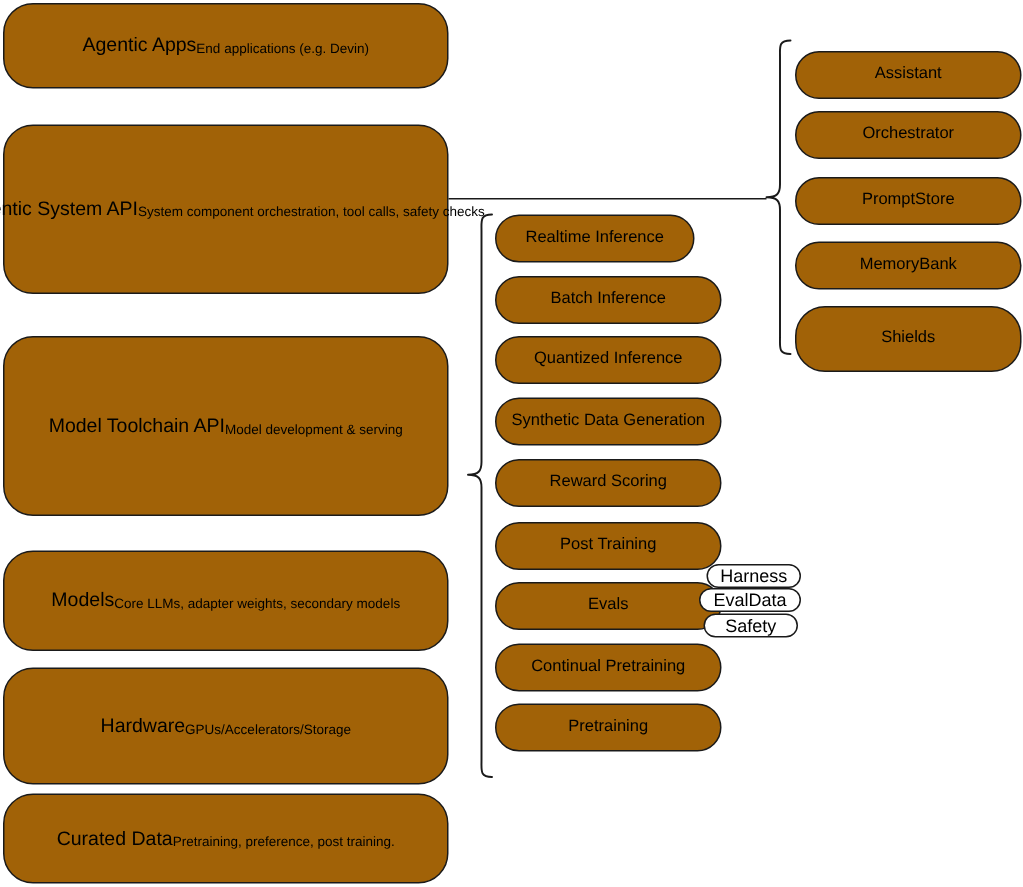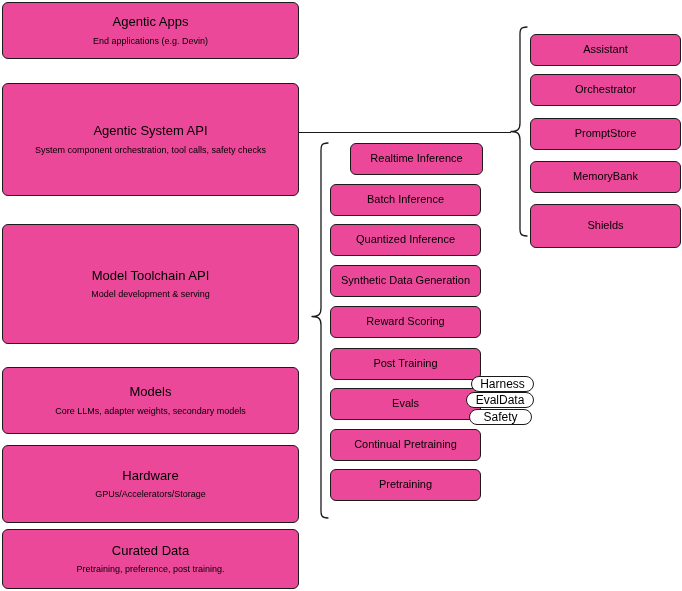--- a/index.html
+++ b/index.html
@@ -15,24 +15,23 @@
     position: relative;
     width: 682px;
     height: 591px;
     overflow: hidden;
     background: #ffffff;
   }
   .box {
     position: absolute;
     box-sizing: border-box;
     border: 1.3px solid #1a1a1a;
-    border-radius: 6px;
-    background: #ec4899;
+    border-radius: 20px;
+    background: #a16207;
     display: flex;
-    flex-direction: column;
     align-items: center;
     justify-content: center;
     text-align: center;
     line-height: 1.25;
   }
   .box .title {
     font-size: 13px;
     color: #000000;
     white-space: nowrap;
   }
@@ -125,21 +124,21 @@
   <svg class="brace" style="left:303px;top:134px;width:30px;height:392px;" viewBox="0 0 30 392">
     <path d="M 25 9
              C 17 9, 18 13, 18 20
              L 18 174
              C 18 180, 16 182.5, 9 182.5
              C 16 182.5, 18 185, 18 191
              L 18 373
              C 18 380, 17 384, 25 384"></path>
   </svg>
 
-  <div class="box mid-box" style="left:330px;top:143px;width:133px;height:32px;margin-left:20px;">
+  <div class="box mid-box" style="left:330px;top:143px;width:133px;height:32px;">
     <div class="title">Realtime Inference</div>
   </div>
   <div class="box mid-box" style="left:330px;top:184px;width:151px;height:32px;">
     <div class="title">Batch Inference</div>
   </div>
   <div class="box mid-box" style="left:330px;top:224px;width:151px;height:32px;">
     <div class="title">Quantized Inference</div>
   </div>
   <div class="box mid-box" style="left:330px;top:265px;width:151px;height:32px;">
     <div class="title">Synthetic Data Generation</div>

